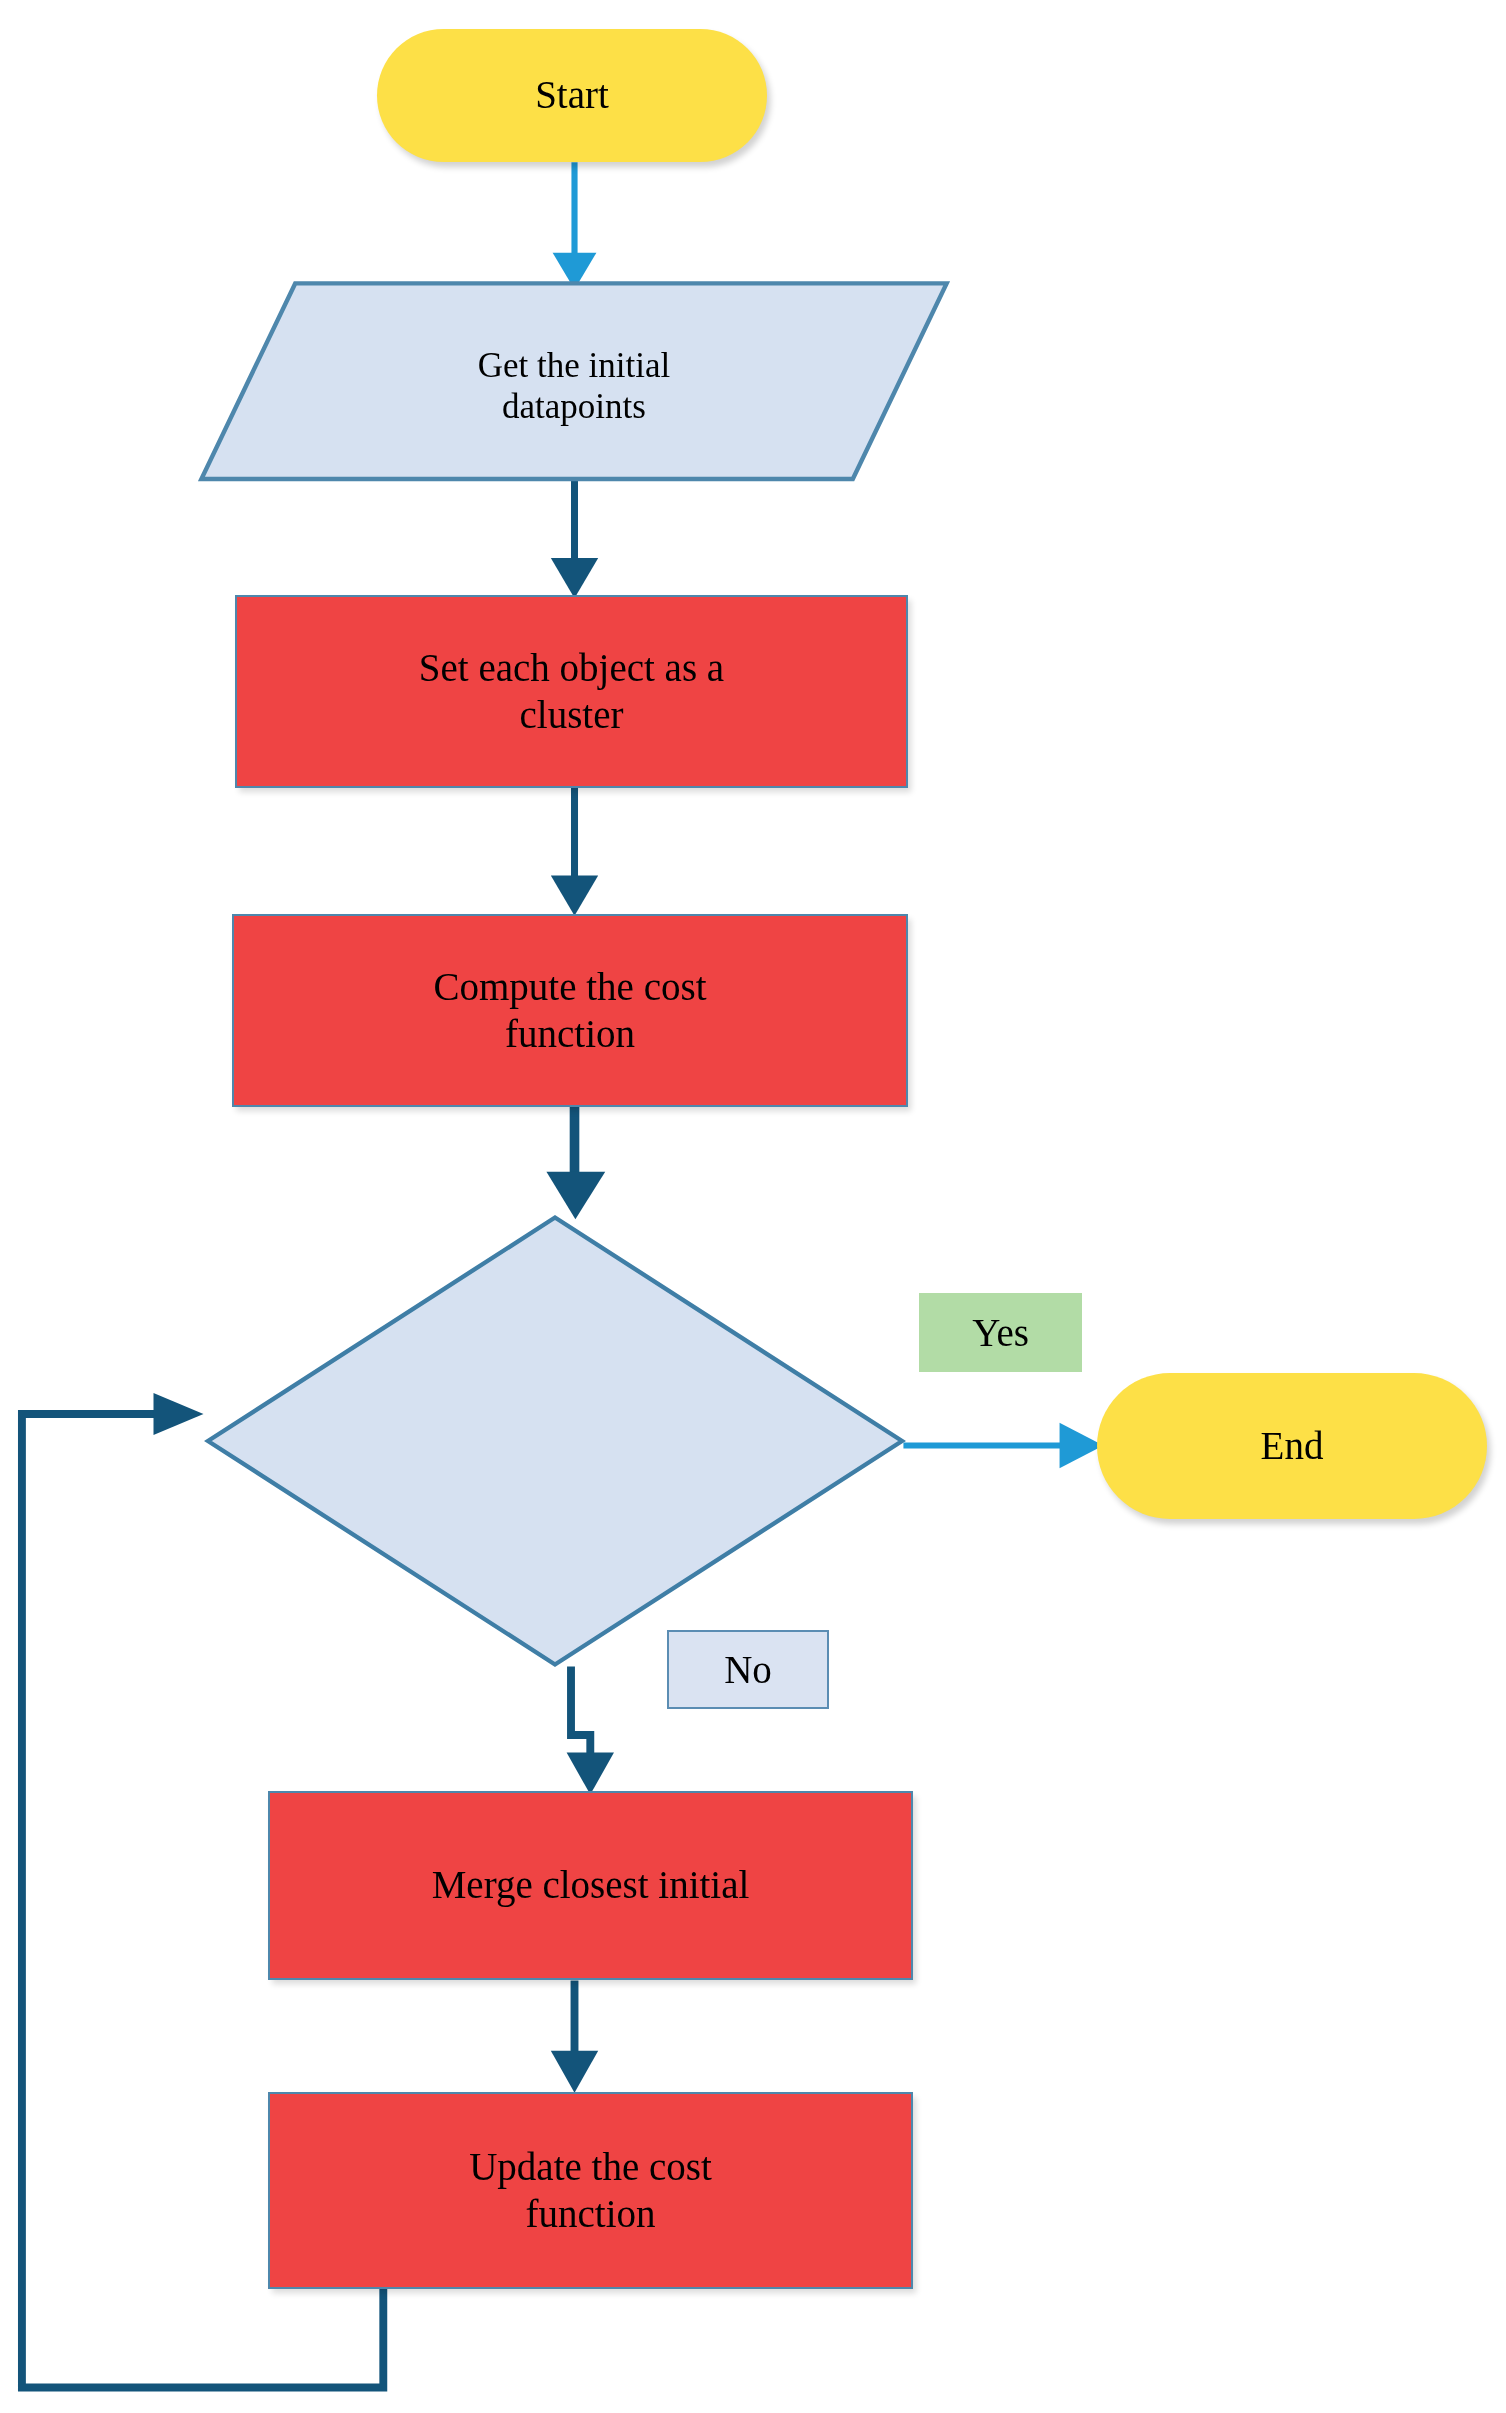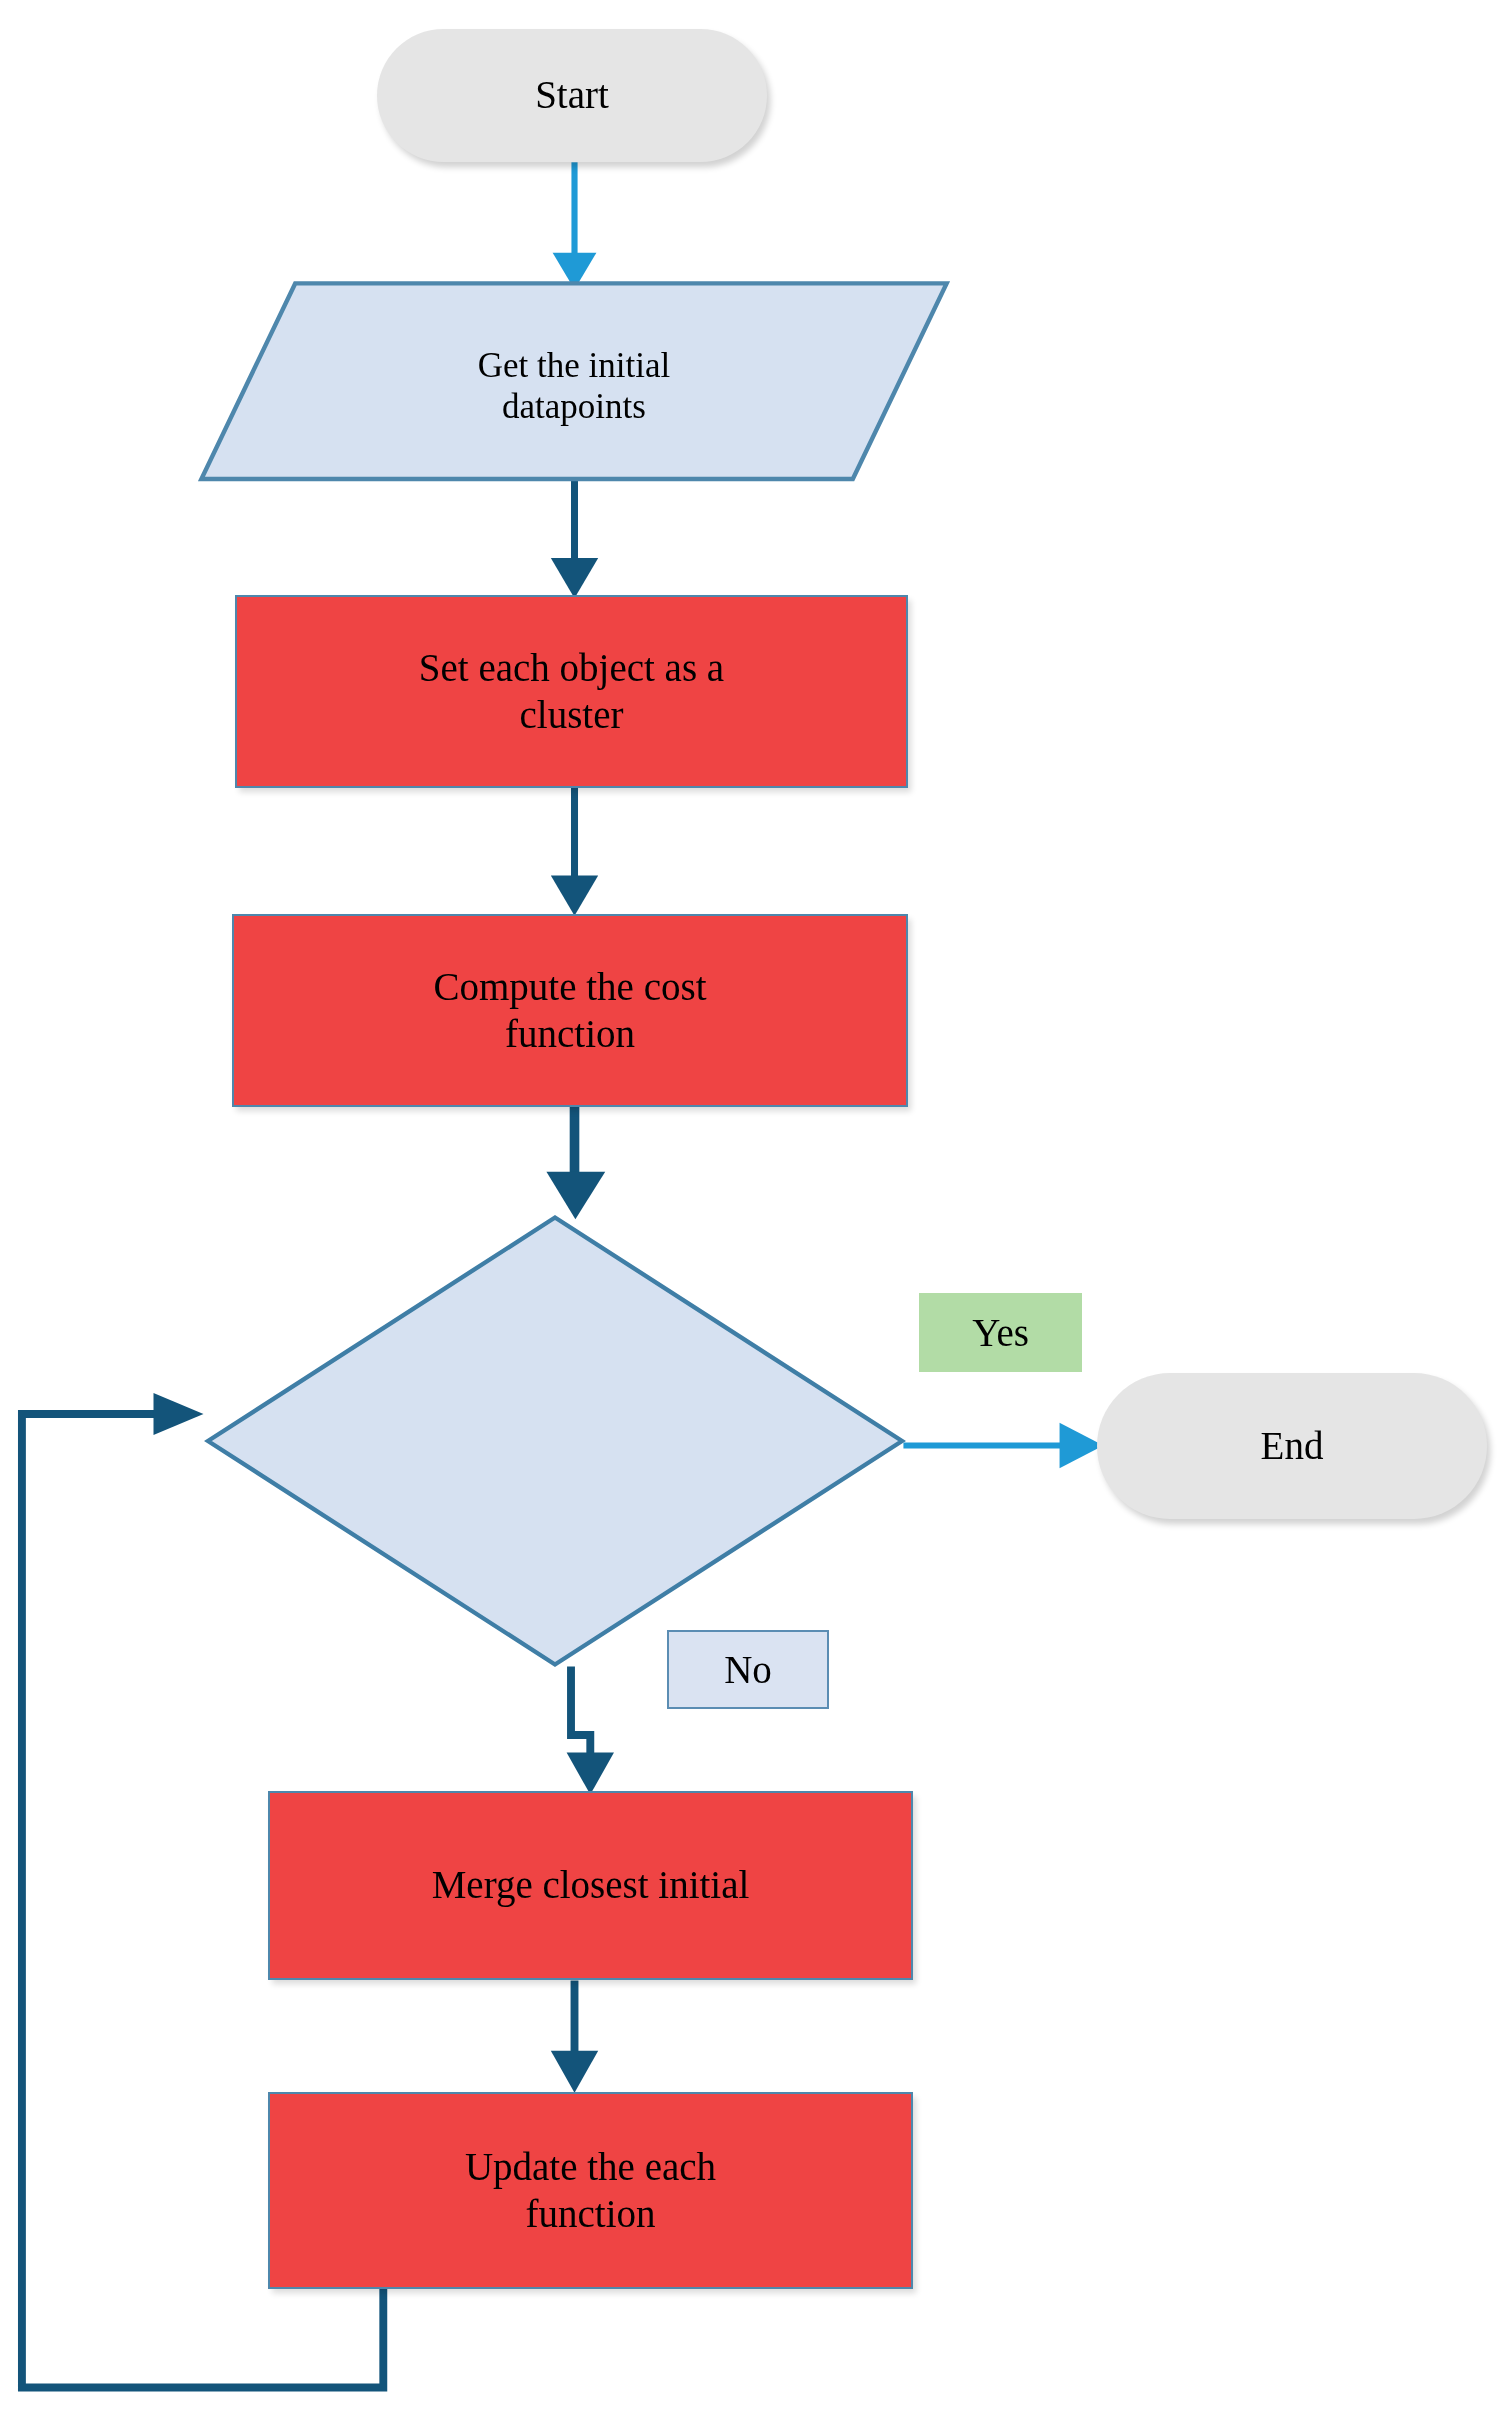--- a/index.html
+++ b/index.html
@@ -22,21 +22,21 @@
     box-sizing: border-box;
     display: flex;
     align-items: center;
     justify-content: center;
     text-align: center;
     color: #000000;
     line-height: 1.18;
   }
   
   .terminator {
-    background: #e5e5e5;
+    background: #fde047;
     border-radius: 876px;
     box-shadow: 3.5px 5.3px 6.1px rgba(0,0,0,0.18);
     font-size: 39px;
   }
   
   .process {
     background: #ef4444;
     border: 2.6px solid #4e87ac;
     box-shadow: 4.4px 5.3px 6.1px rgba(0,0,0,0.14);
     font-size: 39px;
@@ -196,18 +196,18 @@
 
   <div class="edge-label no" style="left:667px; top:1630px; width:162px; height:79px;">
     <span>No</span>
   </div>
 
   <div class="node process" style="left:268px; top:1791px; width:645px; height:189px;">
     <span class="multiline">Merge closest initial</span>
   </div>
 
   <div class="node process" style="left:268px; top:2092px; width:645px; height:197px;">
-    <span class="multiline">Update the each
+    <span class="multiline">Update the cost
 function</span>
   </div>
 
 </div>
 
 
 </body></html>

